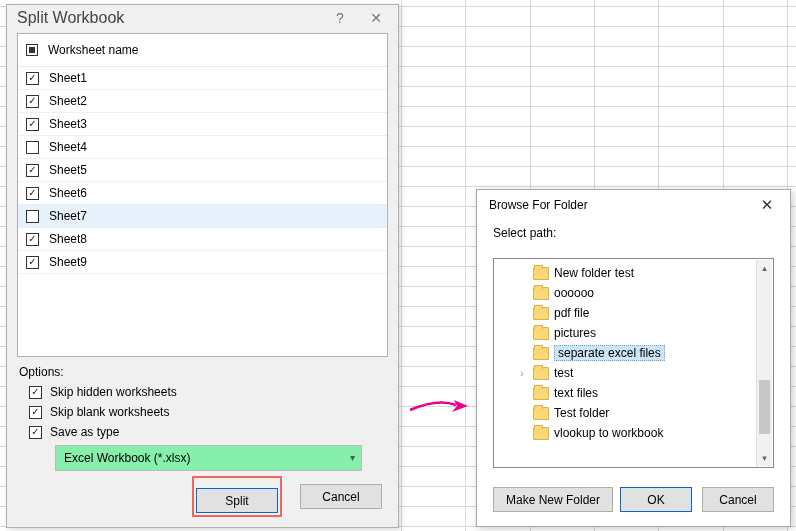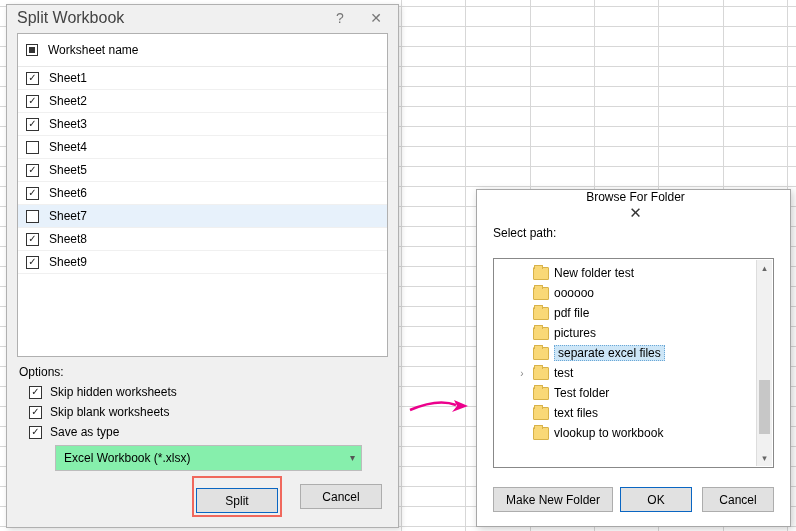--- a/index.html
+++ b/index.html
@@ -172,21 +172,20 @@
     height: 338px;
     background: #ffffff;
     border: 1px solid #a7a7a7;
     box-shadow: 2px 2px 8px rgba(0,0,0,0.2);
   }
   .titlebar2 {
     height: 30px;
     display: flex;
     align-items: center;
     padding: 0 8px 0 12px;
-    flex-direction: column;
   }
   .titlebar2 .title { flex: 1; font-size: 12px; }
   .titlebar2 .close {
     width: 30px; text-align: center;
     font-size: 15px; color: #333;
   }
   .select-path {
     padding: 6px 16px 10px 16px;
   }
   .tree-outer {
@@ -426,26 +425,26 @@
           <span class="label-sel">separate excel files</span>
         </div>
         <div class="tree-row">
           <span class="expander">›</span>
           <span class="folder-icon"></span>
           <span>test</span>
         </div>
         <div class="tree-row no-expander">
           <span class="expander"></span>
           <span class="folder-icon"></span>
+          <span>text files</span>
+        </div>
+        <div class="tree-row no-expander">
+          <span class="expander"></span>
+          <span class="folder-icon"></span>
           <span>Test folder</span>
-        </div>
-        <div class="tree-row no-expander">
-          <span class="expander"></span>
-          <span class="folder-icon"></span>
-          <span>text files</span>
         </div>
         <div class="tree-row no-expander">
           <span class="expander"></span>
           <span class="folder-icon"></span>
           <span>vlookup to workbook</span>
         </div>
       </div>
     <div class="scrollbar-v">
       <div class="arrow-up">▴</div>
       <div class="thumb"></div>

